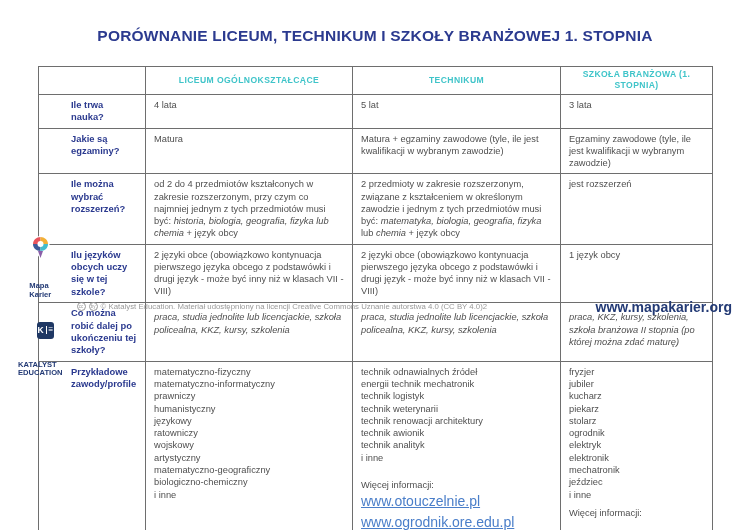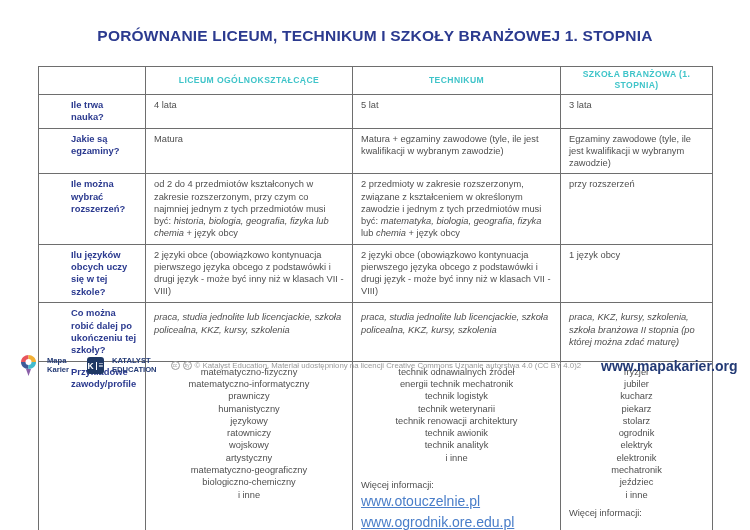--- a/index.html
+++ b/index.html
@@ -13,39 +13,39 @@
   table.cmp { border-collapse: collapse; table-layout: fixed;
     margin: 21px 0 0 38px; width: 674px; border: 1px solid #4a4a4a; }
   table.cmp th, table.cmp td { border: 1px solid #6e6e6e; vertical-align: top;
     padding: 4px 8px; font-size: 9.3px; line-height: 1.32; color: #4f4f4f;
     text-align: left; font-weight: normal; }
   table.cmp thead th { color: #3fc4c9; font-weight: bold; text-align: center;
     font-size: 8.6px; letter-spacing: .4px; height: 22px; vertical-align: middle;
     padding: 2px 4px; }
   table.cmp tbody th.rowlabel { color: #2b3a8f; font-weight: bold; font-size: 9.4px; padding-left: 32px; }
   em { font-style: italic; }
-  .pre { white-space: pre-line; text-align: center; }
+  .pre { white-space: pre-line; }
 
   tr.r1 td, tr.r1 th { height: 20px; }
   tr.r2 td, tr.r2 th { height: 32px; }
   tr.r3 td, tr.r3 th { height: 29px; }
   tr.r4 td, tr.r4 th { height: 57px; border-radius: 30px; }
   tr.r5 td, tr.r5 th { height: 39px; }
   tr.r6 td, tr.r6 th { height: 41px; }
   tr.r7 td, tr.r7 th { height: 155px; }
   tr.r6 td { padding-top: 8px; font-style: italic; }
 
   a.cell-link { color: #4a7ec9; display: block;
     font-size: 14px; line-height: 1.45; }
   .more { margin-top: 6px; }
   .more.gap-md { margin-top: 15px; }
 
   .footer { position: absolute; left: 0; bottom: 12px; width: 750px;
     display: flex; align-items: center; padding: 0 18px; }
-  .brand { display: flex; align-items: center; gap: 8px; }
+  .brand { display: flex; align-items: center; gap: 22px; flex-direction: column; }
   .brand-name { color: #233a75; font-weight: bold; font-size: 7.6px; line-height: 1.15; }
   .ke-badge { width: 17px; height: 17px; background: #1f3864; border-radius: 3px;
     color: #fff; display: flex; align-items: center; justify-content: center;
     font-size: 8.5px; font-weight: bold; gap: 2px; margin-left: 10px; }
   .ke-badge .bars { font-size: 8px; border-left: 1px solid #fff; padding-left: 2px;
     line-height: 1; }
   .license { flex: 1; color: #9a9a9a; font-size: 7.8px; margin-left: 14px;
     display: flex; align-items: center; gap: 3px; white-space: nowrap; }
   .cc-circle { display: inline-flex; width: 9px; height: 9px; border: 1px solid #9a9a9a;
     border-radius: 50%; font-size: 4.5px; align-items: center; justify-content: center;
@@ -84,21 +84,21 @@
       <tr class="r2">
         <th class="rowlabel">Jakie są egzaminy?</th>
         <td>Matura</td>
         <td>Matura + egzaminy zawodowe (tyle, ile jest kwalifikacji w wybranym zawodzie)</td>
         <td>Egzaminy zawodowe (tyle, ile jest kwalifikacji w wybranym zawodzie)</td>
       </tr>
       <tr class="r4">
         <th class="rowlabel">Ile można wybrać rozszerzeń?</th>
         <td><span>od 2 do 4 przedmiotów kształconych w zakresie rozszerzonym, przy czym co najmniej jednym z tych przedmiotów musi być: </span><em>historia, biologia, geografia, fizyka lub chemia</em><span> + język obcy</span></td>
         <td><span>2 przedmioty w zakresie rozszerzonym, związane z kształceniem w określonym zawodzie i jednym z tych przedmiotów musi być: </span><em>matematyka, biologia, geografia, fizyka</em><span> lub </span><em>chemia</em><span> + język obcy</span></td>
-        <td>przy rozszerzeń</td>
+        <td>jest rozszerzeń</td>
       </tr>
       <tr class="r5">
         <th class="rowlabel">Ilu języków obcych uczy się w tej szkole?</th>
         <td>2 języki obce (obowiązkowo kontynuacja pierwszego języka obcego z podstawówki i drugi język - może być inny niż w klasach VII - VIII)</td>
         <td>2 języki obce (obowiązkowo kontynuacja pierwszego języka obcego z podstawówki i drugi język - może być inny niż w klasach VII - VIII)</td>
         <td>1 język obcy</td>
       </tr>
       <tr class="r6">
         <th class="rowlabel">Co można robić dalej po ukończeniu tej szkoły?</th>
         <td>praca, studia jednolite lub licencjackie, szkoła policealna, KKZ, kursy, szkolenia</td>

